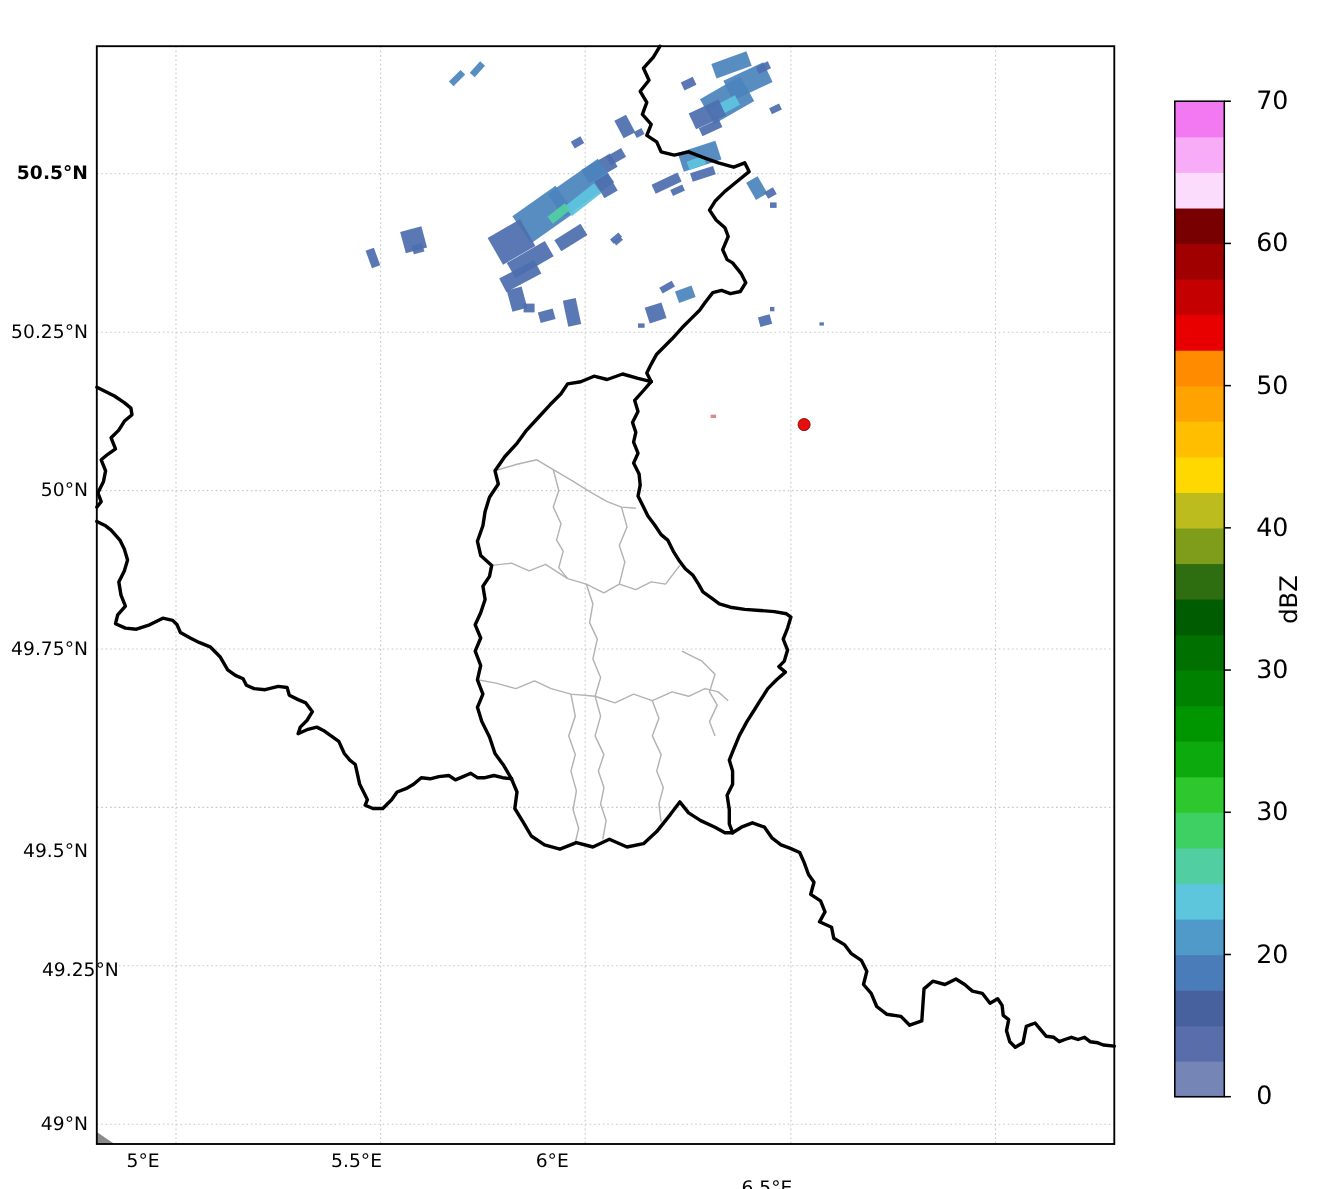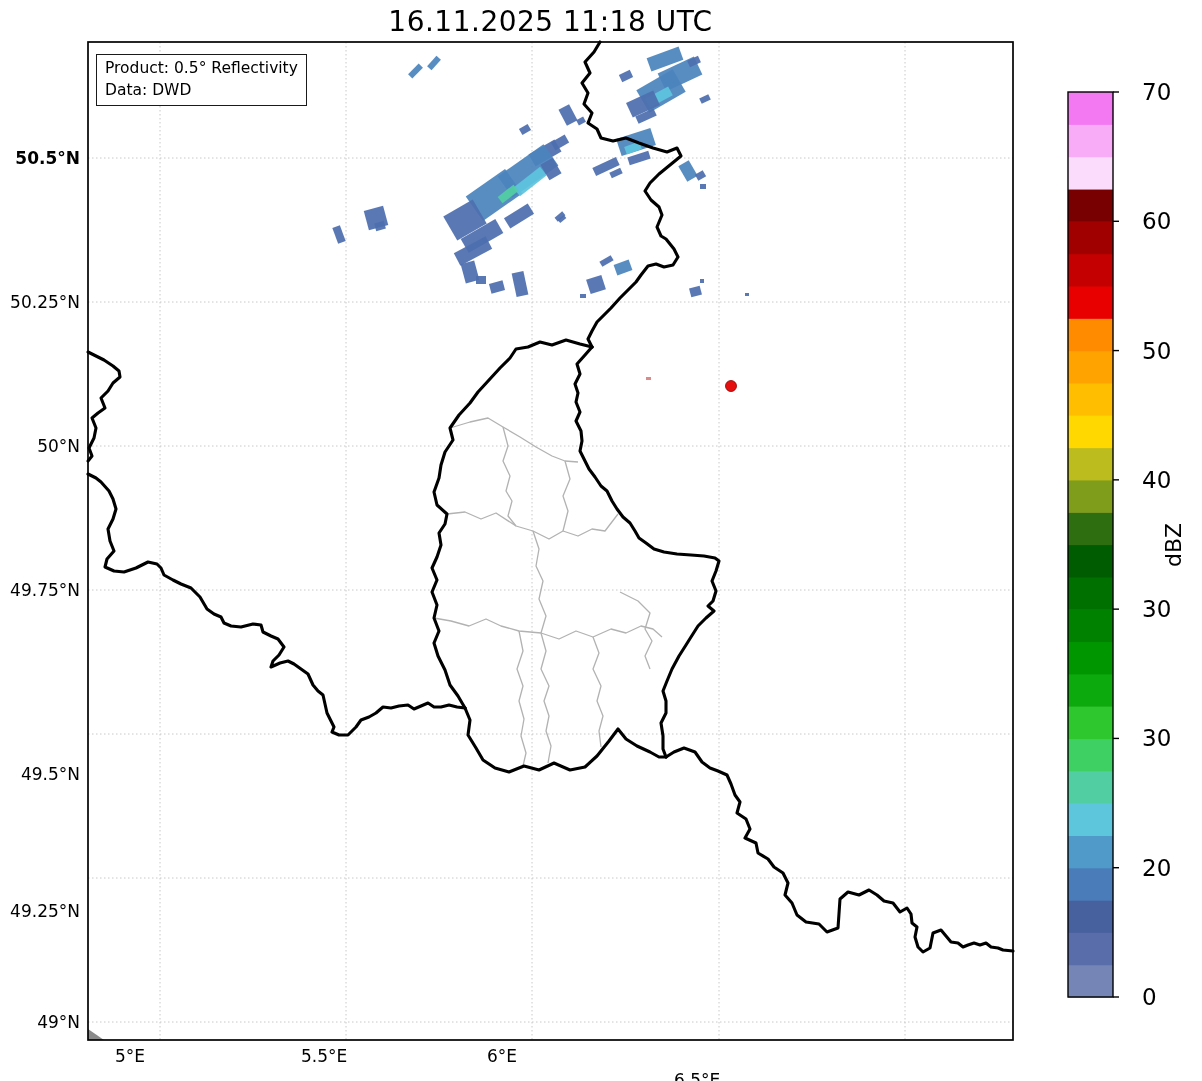--- a/index.html
+++ b/index.html
@@ -134,34 +134,29 @@
       <line x1="1113" y1="997" x2="1119" y2="997" stroke="#000" stroke-width="1.4"></line>
       <line x1="1113" y1="867.7142857142858" x2="1119" y2="867.7142857142858" stroke="#000" stroke-width="1.4"></line>
       <line x1="1113" y1="738.4285714285714" x2="1119" y2="738.4285714285714" stroke="#000" stroke-width="1.4"></line>
       <line x1="1113" y1="609.1428571428571" x2="1119" y2="609.1428571428571" stroke="#000" stroke-width="1.4"></line>
       <line x1="1113" y1="479.8571428571429" x2="1119" y2="479.8571428571429" stroke="#000" stroke-width="1.4"></line>
       <line x1="1113" y1="350.57142857142856" x2="1119" y2="350.57142857142856" stroke="#000" stroke-width="1.4"></line>
       <line x1="1113" y1="221.28571428571433" x2="1119" y2="221.28571428571433" stroke="#000" stroke-width="1.4"></line>
       <line x1="1113" y1="92" x2="1119" y2="92" stroke="#000" stroke-width="1.4"></line>
     </svg>
 
-  <div id="title" class="abs">16.11.2025 11:18 UTC</div>
 
-  <div id="product-box" class="abs">
-    <div>Product: 0.5° Reflectivity</div>
-    <div>Data: DWD</div>
-  </div>
 
   <div id="yticks">
       <div class="abs ytick" style="left: 0px; top: 158px; font-weight: bold;">50.5°N</div>
       <div class="abs ytick" style="left: 0px; top: 302px;">50.25°N</div>
       <div class="abs ytick" style="left: 0px; top: 446px;">50°N</div>
       <div class="abs ytick" style="left: 0px; top: 590px;">49.75°N</div>
       <div class="abs ytick" style="left: 0px; top: 774px;">49.5°N</div>
-      <div class="abs ytick" style="left: 0px; top: 911px;">49.25°N</div>
+      <div class="abs ytick" style="left: 0px; top: 882px; padding-left: 28px;">49.25°N</div>
       <div class="abs ytick" style="left: 0px; top: 1022px;">49°N</div>
     </div>
   <div id="xticks">
       <div class="abs xtick" style="left: 160px; top: 1046px;">5°E</div>
       <div class="abs xtick" style="left: 346px; top: 1046px;">5.5°E</div>
       <div class="abs xtick" style="left: 532px; top: 1046px;">6°E</div>
       <div class="abs xtick" style="left: 719px; top: 1046px; margin-top: 24px;">6.5°E</div>
       <div class="abs xtick" style="left: 905px; top: 1046px; margin-top: 44px;">7°E</div>
     </div>
   <div id="cbticks">

